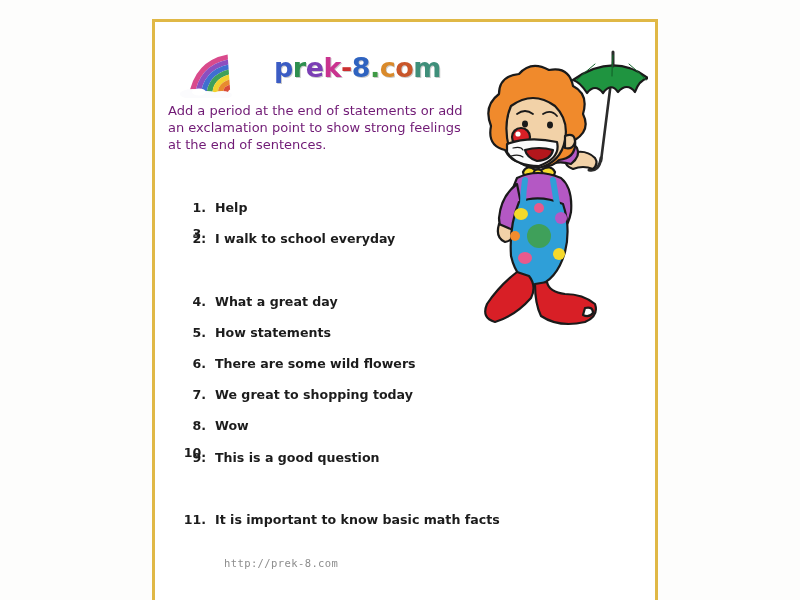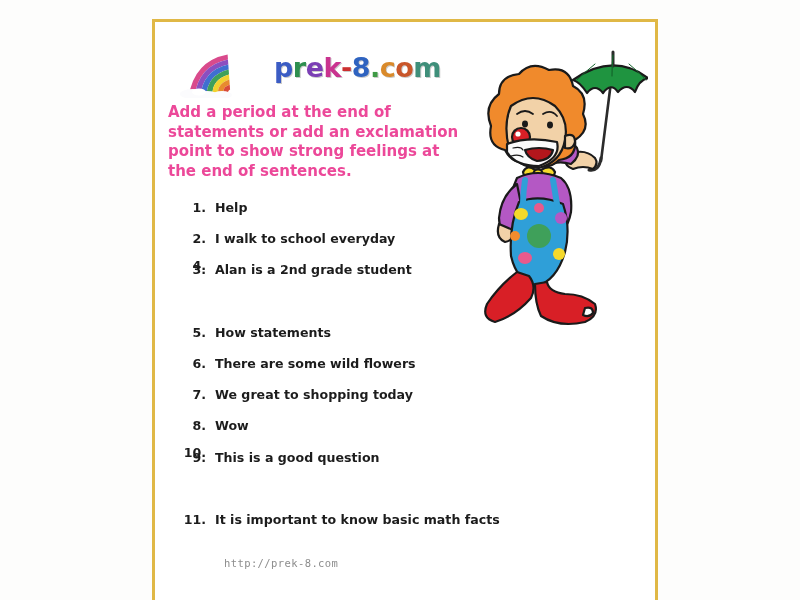--- a/index.html
+++ b/index.html
@@ -80,24 +80,24 @@
     height: 290px;
   }
 
   
   .instructions {
     position: absolute;
     left: 13px;
     top: 81px;
     width: 295px;
     font-family: "DejaVu Sans", sans-serif;
-    font-weight: bold;
-    font-size: 15px;
+    font-weight: normal;
+    font-size: 13px;
     line-height: 1.30;
-    color: #ec4899;
+    color: #701a75;
   }
 
   
   .qlist {
     position: absolute;
     left: 13px;
     top: 142px;
     width: 470px;
   }
 
@@ -254,24 +254,24 @@
         <div class="qrow">
           <span class="qnum">1.</span>
           <span class="qtext">Help</span>
         </div>
         <div class="qrow">
           <span class="qnum">2.</span>
           <span class="qtext">I walk to school everyday</span>
         </div>
         <div class="qrow">
           <span class="qnum">3.</span>
-          <span class="qtext">Alan is a 2nd grade student</span>
         </div>
         <div class="qrow">
           <span class="qnum">4.</span>
+          <span class="qtext">What a great day</span>
         </div>
         <div class="qrow">
           <span class="qnum">5.</span>
           <span class="qtext">How statements</span>
         </div>
         <div class="qrow">
           <span class="qnum">6.</span>
           <span class="qtext">There are some wild flowers</span>
         </div>
         <div class="qrow">

